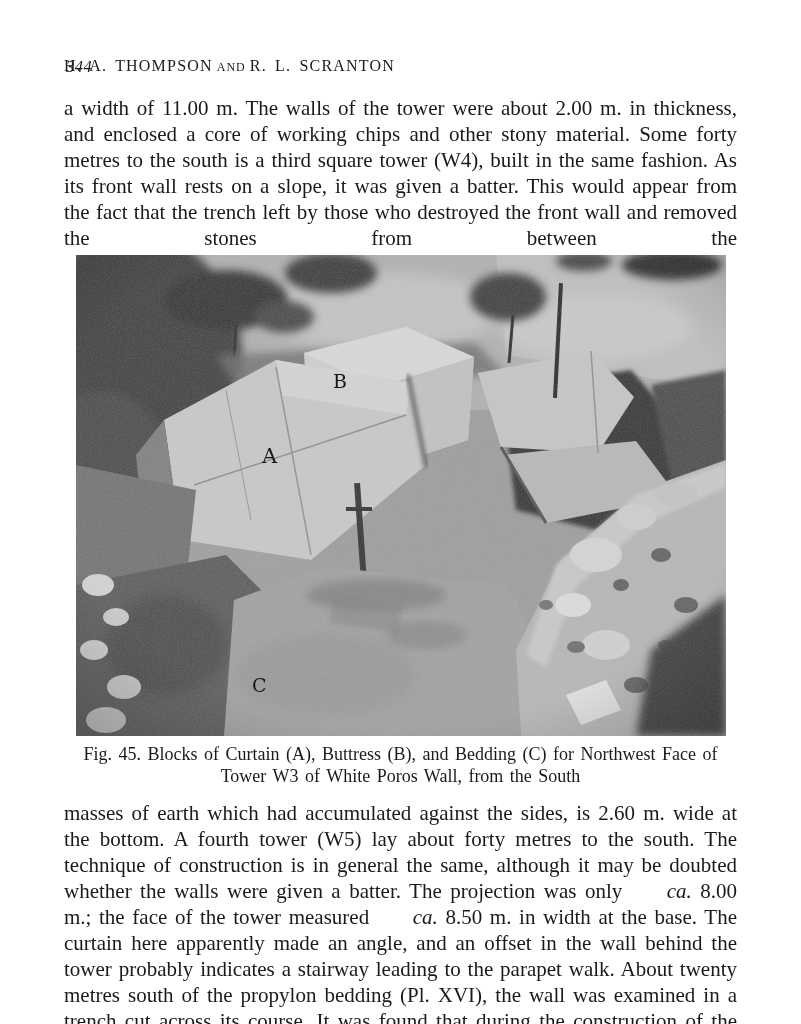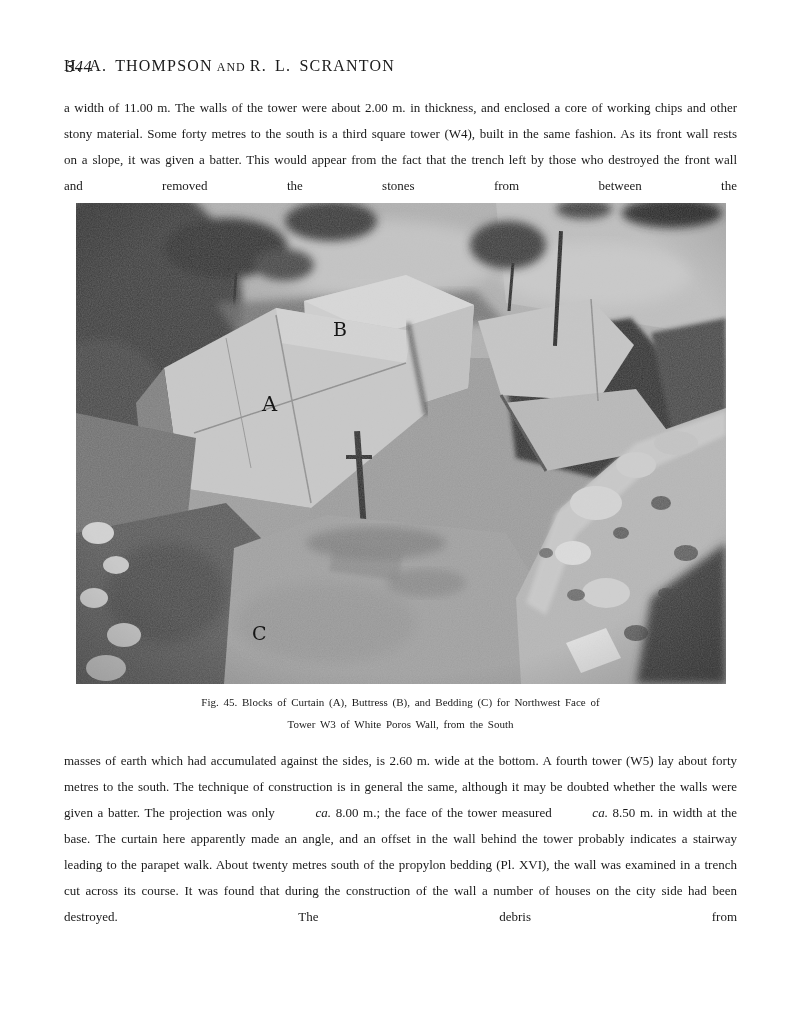--- a/index.html
+++ b/index.html
@@ -42,21 +42,21 @@
     white-space: nowrap;
   }
   .head-and {
     font-size: 12px;
     text-transform: uppercase;
     letter-spacing: 1px;
     margin: 0 4px;
   }
   p.body-text {
     margin: 0;
-    font-size: 13px;
+    font-size: 21px;
     line-height: 26px;
     text-align: justify;
     text-align-last: justify;
     word-spacing: 1px;
   }
   p.para-top { margin-top: 19px; }
   p.para-bottom { margin-top: 13px; }
   .ital { font-style: italic; margin-left: 36px; }
   .figure-block {
     width: 650px;
@@ -65,21 +65,21 @@
   .photo-frame {
     width: 650px;
     height: 481px;
     background: #9a9a9a;
     overflow: hidden;
   }
   .photo-frame svg { display: block; }
   .caption {
     margin-top: 7px;
     text-align: center;
-    font-size: 11px;
+    font-size: 18px;
     line-height: 22px;
     word-spacing: 2px;
   }
   svg text {
     font-family: "DejaVu Serif", serif;
     fill: #161616;
   }
 </style>
 </head>
 <body>

